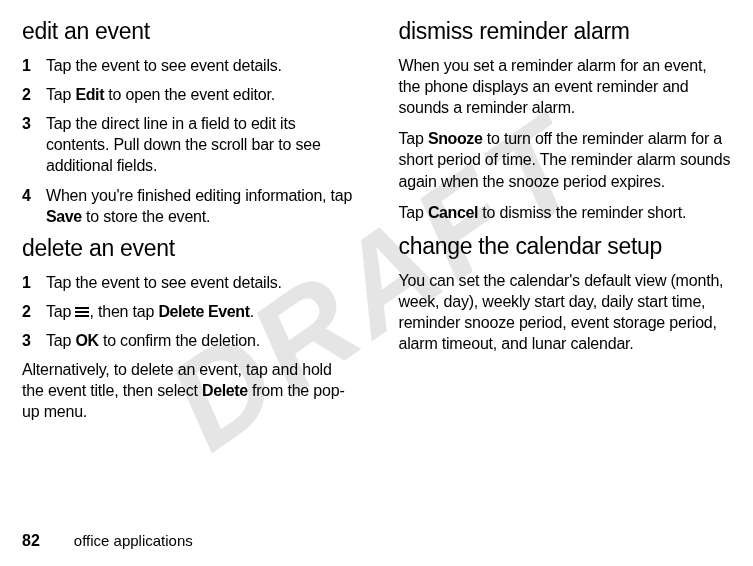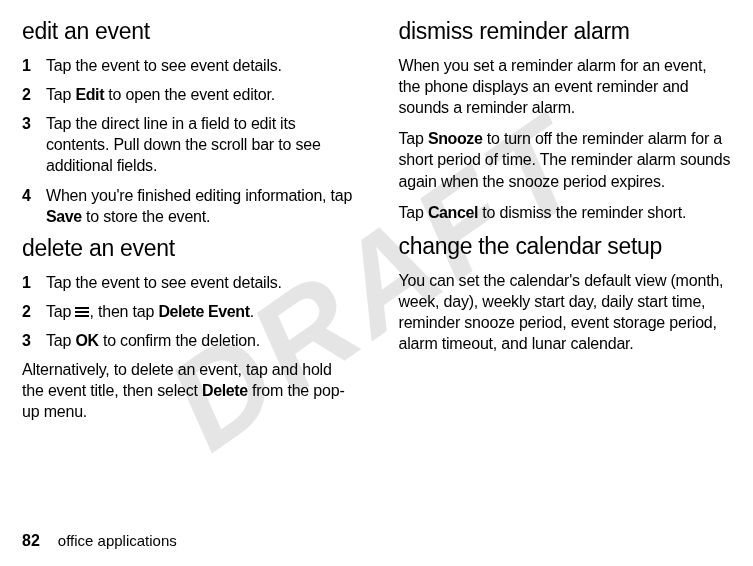--- a/index.html
+++ b/index.html
@@ -83,21 +83,21 @@
   }
   .icon-menu::before { top: 0; }
   .icon-menu span { top: 4px; }
   .icon-menu::after { top: 8px; }
   .footer {
     position: absolute;
     bottom: 16px;
     left: 22px;
     display: flex;
     align-items: baseline;
-    gap: 18px;
+    gap: 34px;
     z-index: 1;
   }
   .page-num { font-size: 16px; font-weight: bold; }
   .footer-title { font-size: 15px; font-weight: normal; }
 </style>
 </head>
 <body>
 
 <div class="watermark">DRAFT</div>
 

